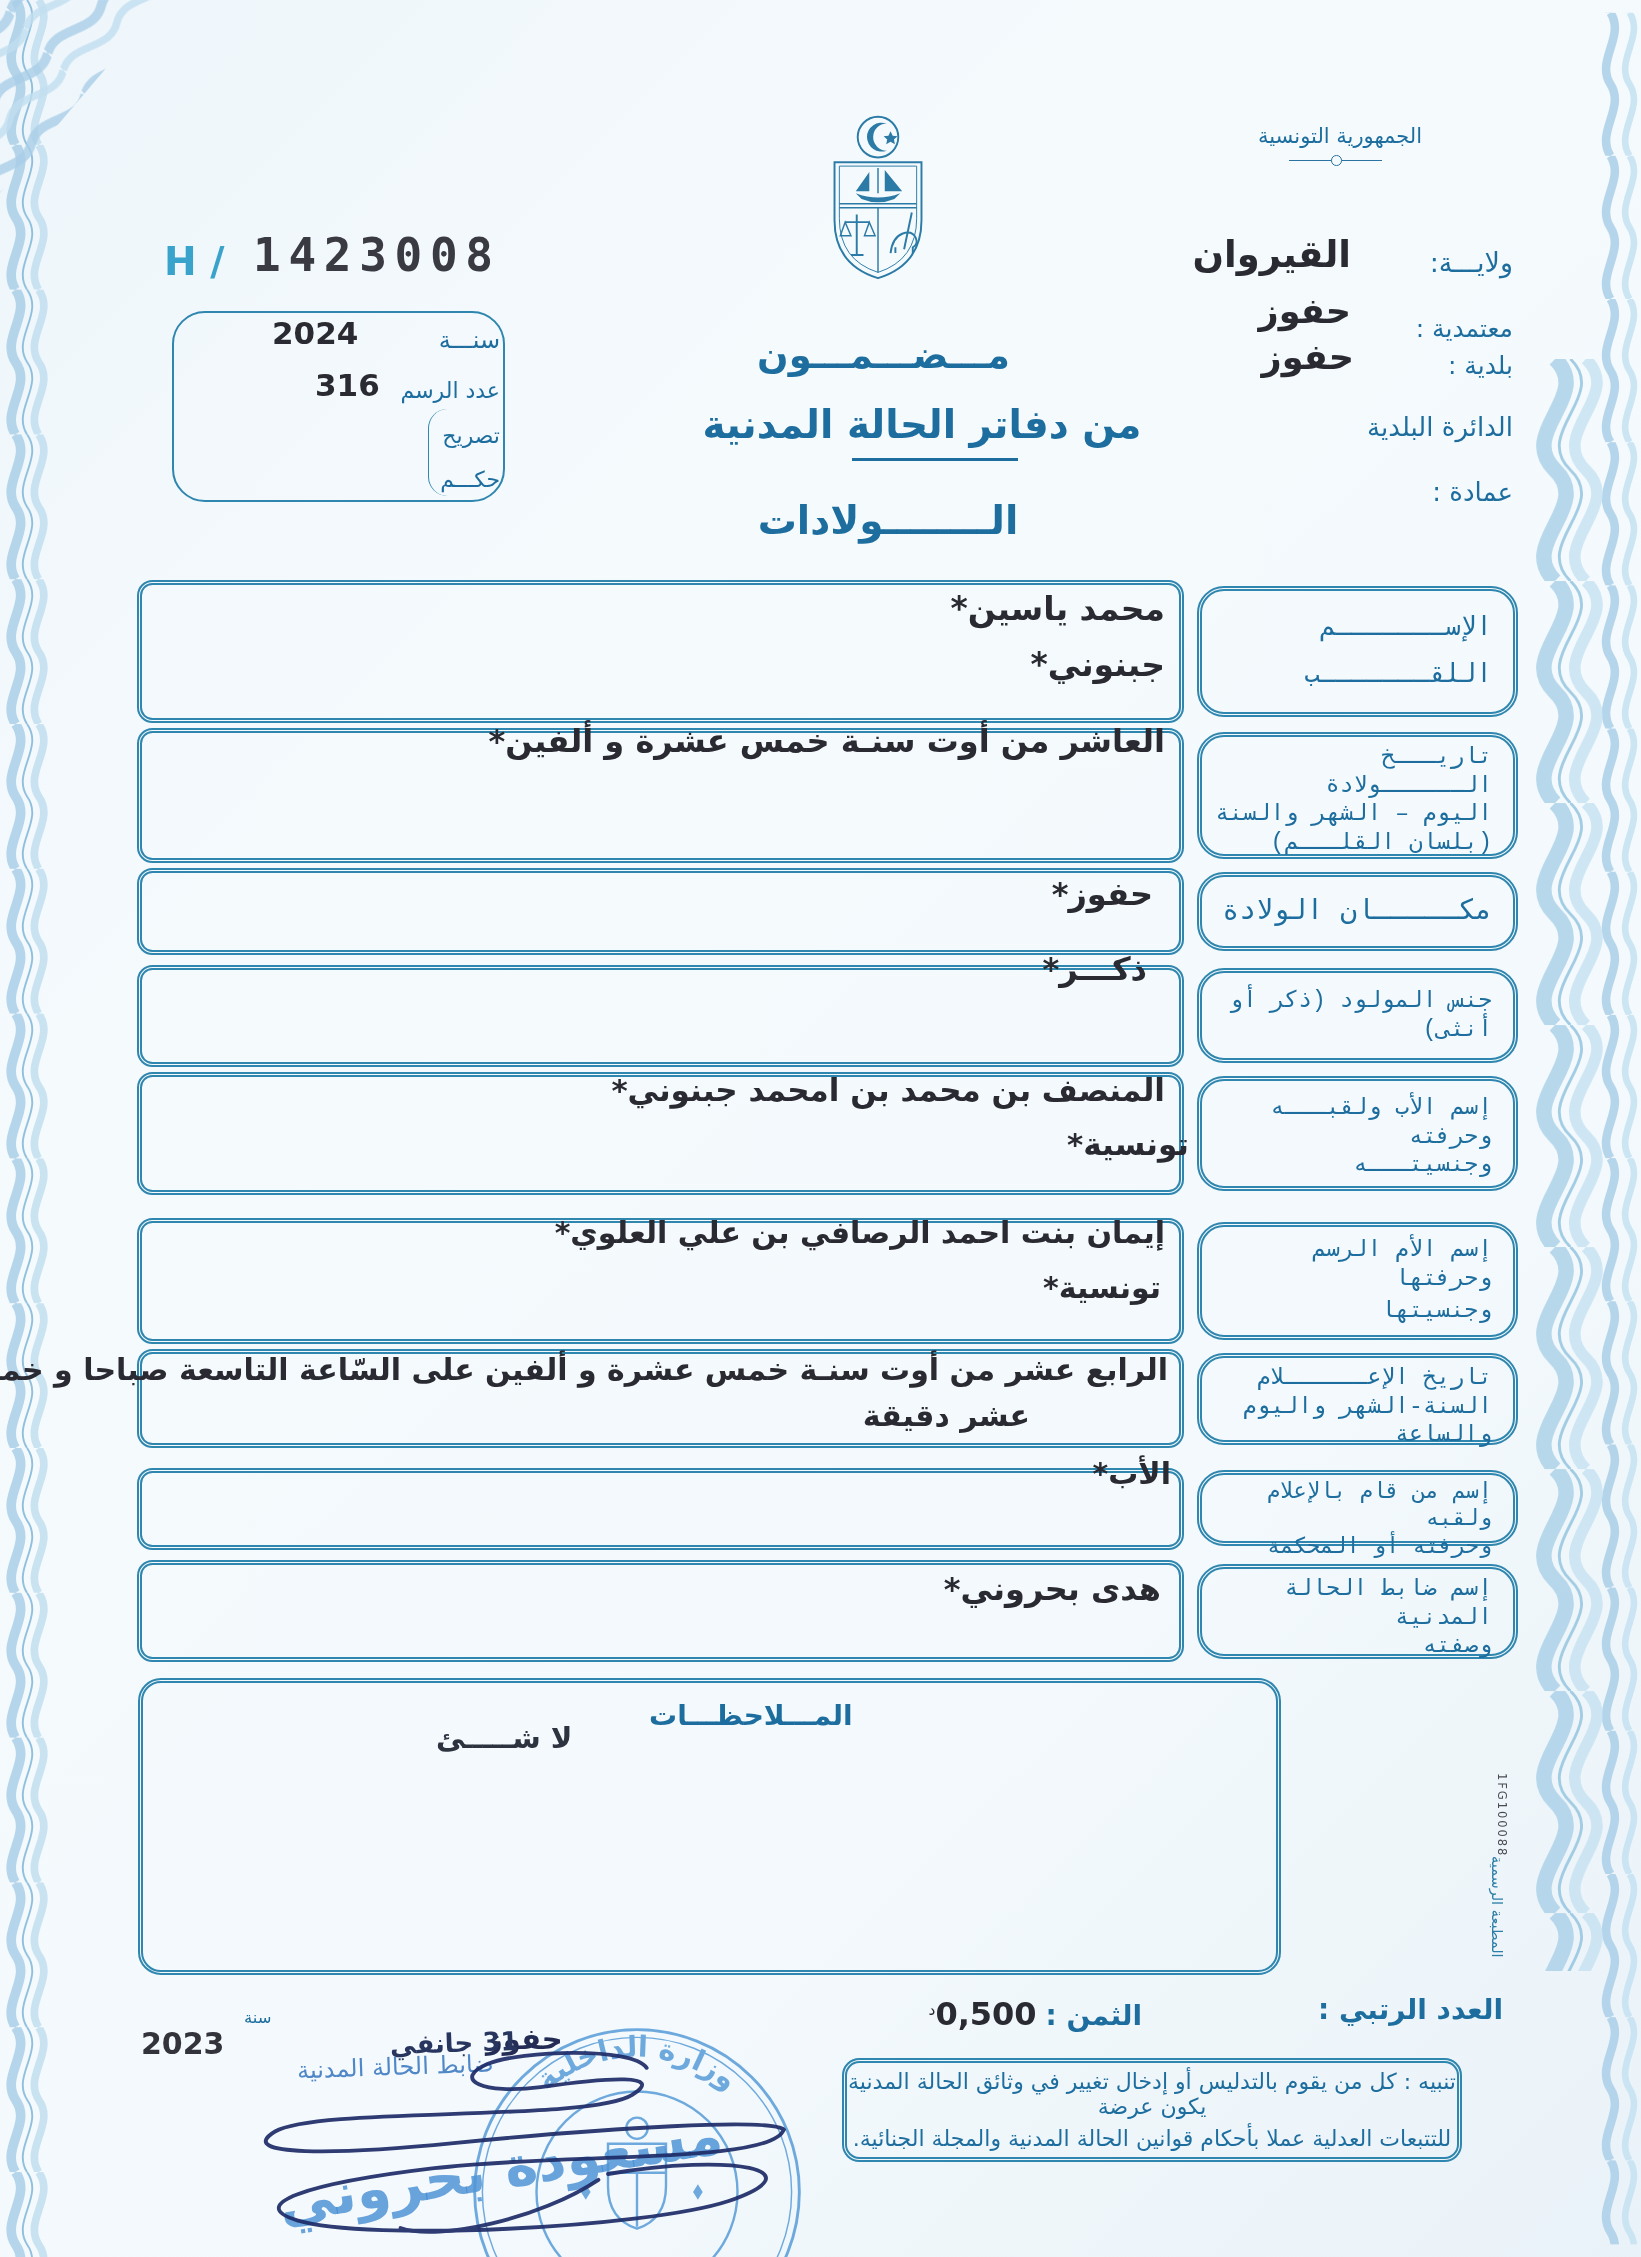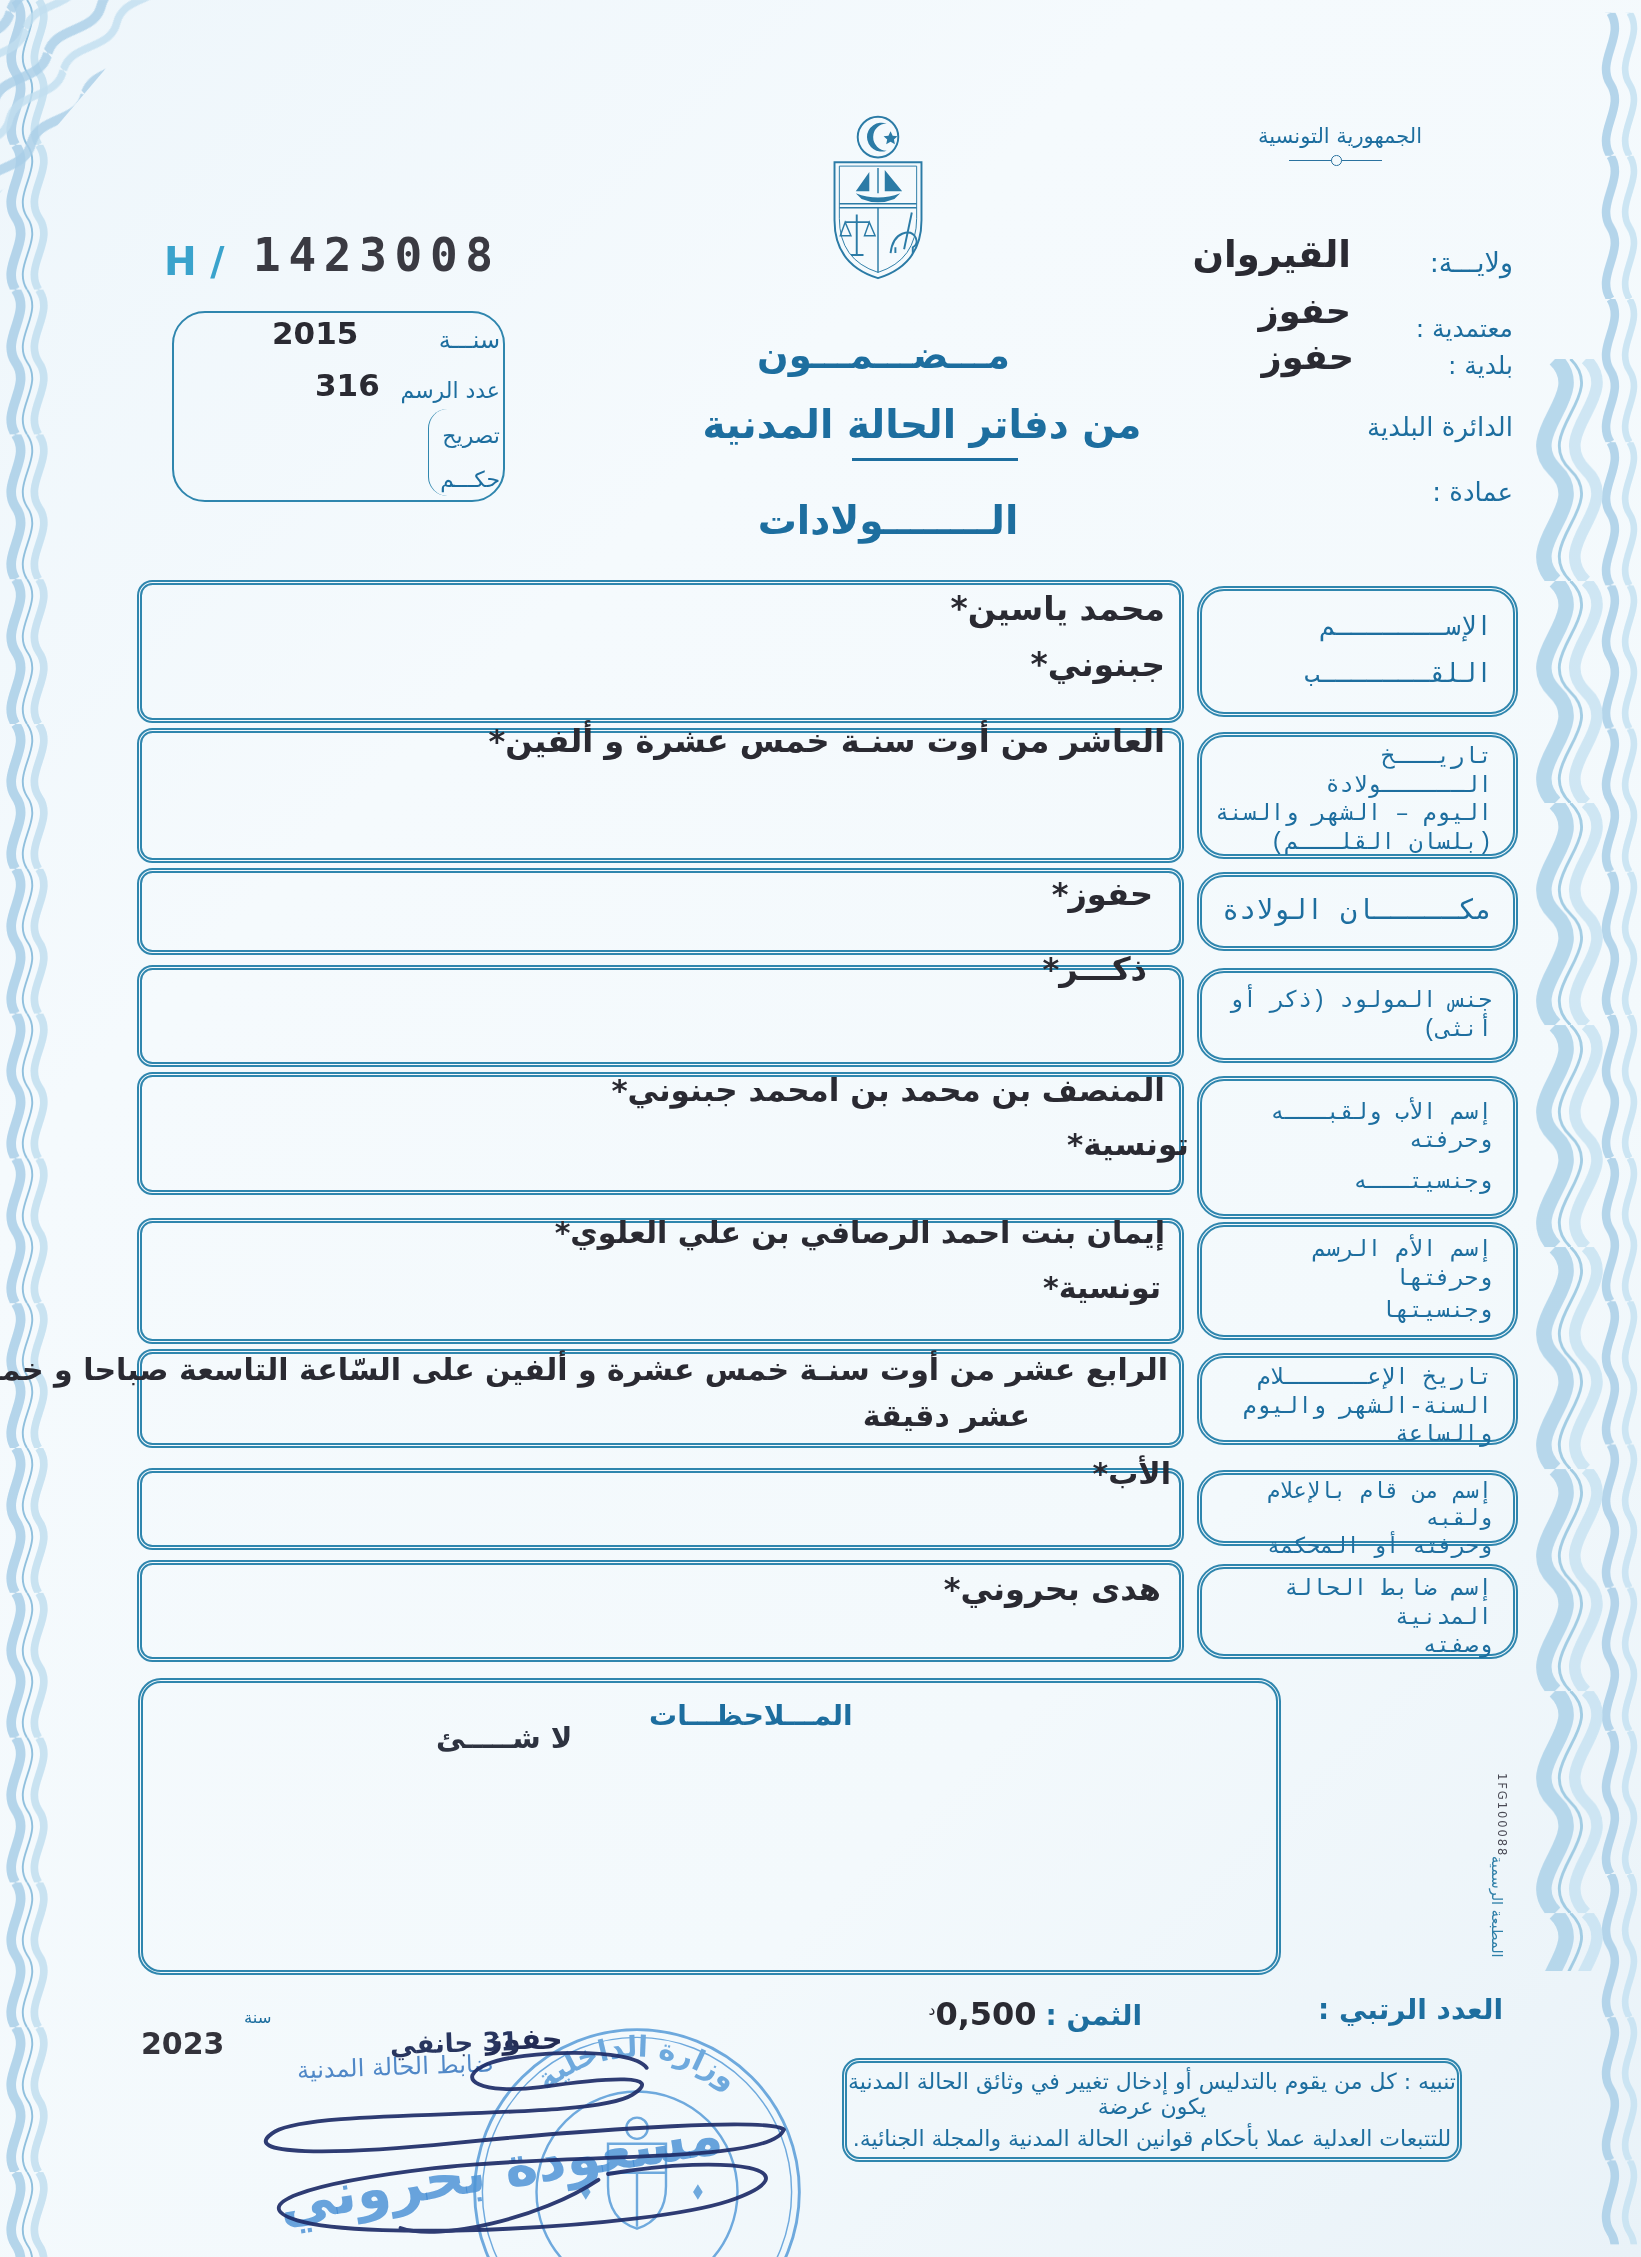--- a/index.html
+++ b/index.html
@@ -69,21 +69,21 @@
           <polygon points="0,0 170,0 0,200"></polygon>
         </clipPath>
     </defs>
     <rect width="170" height="200" fill="url(#wvC)" clip-path="url(#cornerClip)"></rect>
   </svg>
 
   <div class="abs" style="left:164px;top:239px;font-size:39px;color:#3aa3cc;font-weight:bold;">H /</div>
   <div class="abs" style="left:253px;top:228px;font-size:46px;letter-spacing:7.7px;color:#3a3a42;font-family:'DejaVu Sans Mono',monospace;font-weight:bold;">1423008</div>
 
   <div class="reg-box" style="left:172px;top:311px;width:333px;height:191px;"></div>
-  <div class="abs" style="left:272px;top:315px;font-size:31px;font-weight:bold;color:#2a2a32;">2015</div>
+  <div class="abs" style="left:272px;top:315px;font-size:31px;font-weight:bold;color:#2a2a32;">2024</div>
   <div class="abs blue rtl" style="right:1141px;top:326px;font-size:24px;">سنـــة</div>
   <div class="abs" style="left:315px;top:367px;font-size:31px;font-weight:bold;color:#2a2a32;">316</div>
   <div class="abs blue rtl" style="right:1141px;top:378px;font-size:22px;">عدد الرسم</div>
   <div class="abs blue rtl" style="right:1141px;top:423px;font-size:22px;">تصريح</div>
   <div class="abs blue rtl" style="right:1141px;top:467px;font-size:22px;">حكـــم</div>
   <div class="abs" style="left:428px;top:409px;width:21px;height:87px;border-left:1.9px solid #2f86ae;border-top-left-radius:19.3px;border-bottom-left-radius:19.3px;"></div>
 
   <svg class="abs" style="left:819px;top:112px;" width="118" height="172" viewBox="0 0 122 178">
     <g fill="none" stroke="#2b7ba6" stroke-width="2">
       <circle cx="61" cy="26" r="21"></circle>
@@ -146,21 +146,21 @@
   </div>
   <div class="val" style="right:488px;top:875px;font-size:32px;">حفوز*</div>
 
   <div class="val-box" style="left:137px;top:965px;width:1047px;height:102px;"></div>
   <div class="lbl-box" style="left:1197px;top:968px;width:321px;height:95px;font-size:23px;">
     <span>جنس المولود (ذكر أو أنثى)</span>
   </div>
   <div class="val" style="right:494px;top:950px;font-size:32px;">ذكـــر*</div>
 
   <div class="val-box" style="left:137px;top:1072px;width:1047px;height:123px;"></div>
-  <div class="lbl-box" style="left:1197px;top:1076px;width:321px;height:143px;font-size:23px;">
+  <div class="lbl-box" style="left:1197px;top:1076px;width:321px;height:115px;font-size:23px;justify-content:flex-end;">
     <span>إسم الأب ولقبـــه وحرفته</span>
     <span>وجنسيتـــه</span>
   </div>
   <div class="val" style="right:476px;top:1072px;font-size:31px;">المنصف بن محمد بن امحمد جبنوني*</div>
   <div class="val" style="right:452px;top:1126px;font-size:31px;">تونسية*</div>
 
   <div class="val-box" style="left:137px;top:1218px;width:1047px;height:126px;"></div>
   <div class="lbl-box" style="left:1197px;top:1222px;width:321px;height:118px;font-size:23px;">
     <span>إسم الأم الرسم وحرفتها</span>
     <span>وجنسيتها</span>

